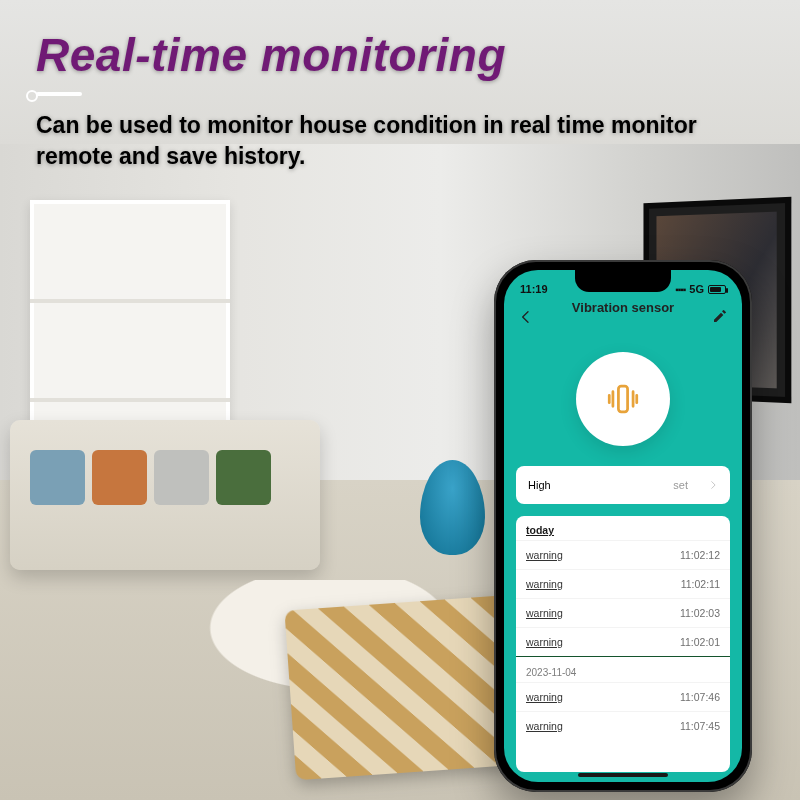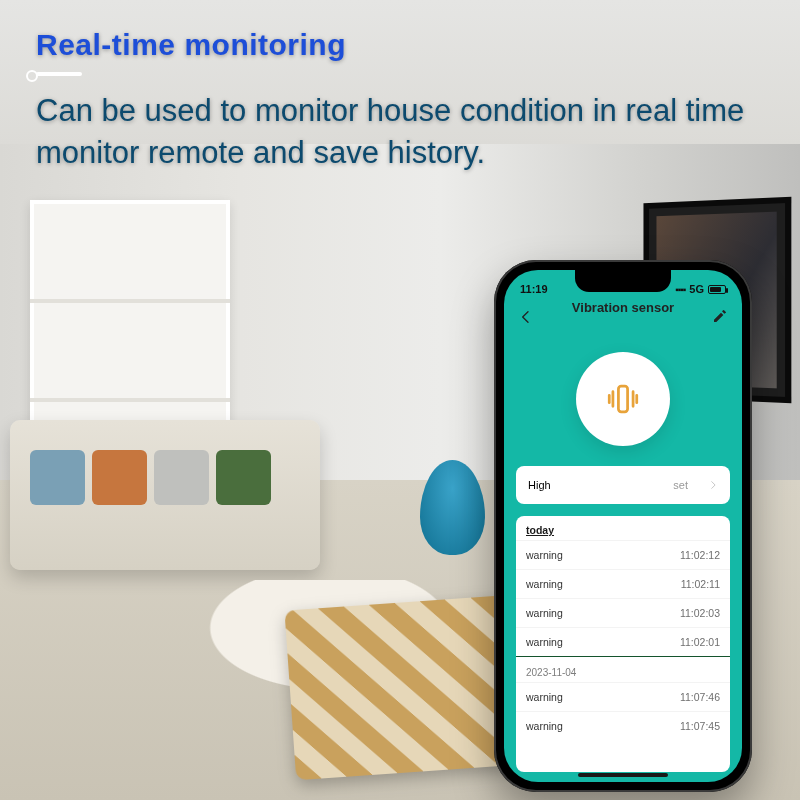--- a/index.html
+++ b/index.html
@@ -99,42 +99,43 @@
   }
 
   
   .headline {
     position: absolute;
     top: 28px; left: 36px; right: 40px;
     color: #ffffff;
     text-shadow: 0 1px 4px rgba(0,0,0,0.35);
   }
   .headline h1 {
-    font-size: 30px;
+    font-size: 46px;
     font-weight: 800;
+    font-style: italic;
     letter-spacing: .5px;
-    color: #1d4ed8;
+    color: #701a75;
   }
   .underline-accent {
     width: 46px; height: 4px;
     background: #fff;
     margin: 10px 0 14px 0;
     border-radius: 2px;
     position: relative;
   }
   .underline-accent::after {
     content:"";
     position:absolute; left:-10px; top:-2px;
     width:8px; height:8px; border:2px solid #fff; border-radius:50%;
   }
   .headline p {
-    font-size: 31px;
+    font-size: 23px;
     line-height: 1.35;
-    color: #0c4a6e;
-    font-weight: 400;
+    color: #000000;
+    font-weight: 700;
   }
 
   
   .phone {
     position: absolute;
     right: 48px;
     bottom: 8px;
     width: 258px;
     height: 532px;
     background: #000;
@@ -243,21 +244,21 @@
     color:#7d7d7d;
     font-size:10px;
     border-top: 1px solid #14532d;
   }
   .log-row {
     display:flex; justify-content:space-between; align-items:center;
     padding: 8px 10px;
     border-top: 1px solid #f3f3f3;
     color:#6f6f6f;
   }
-  .log-row .label { color:#333; }
+  .log-row .label { color:#333;text-decoration:underline; }
 
   .home-indicator {
     position:absolute; bottom:5px; left:50%;
     transform:translateX(-50%);
     width: 90px; height:4px;
     background:#191919;
     border-radius:3px;
   }
 </style>
 </head>

